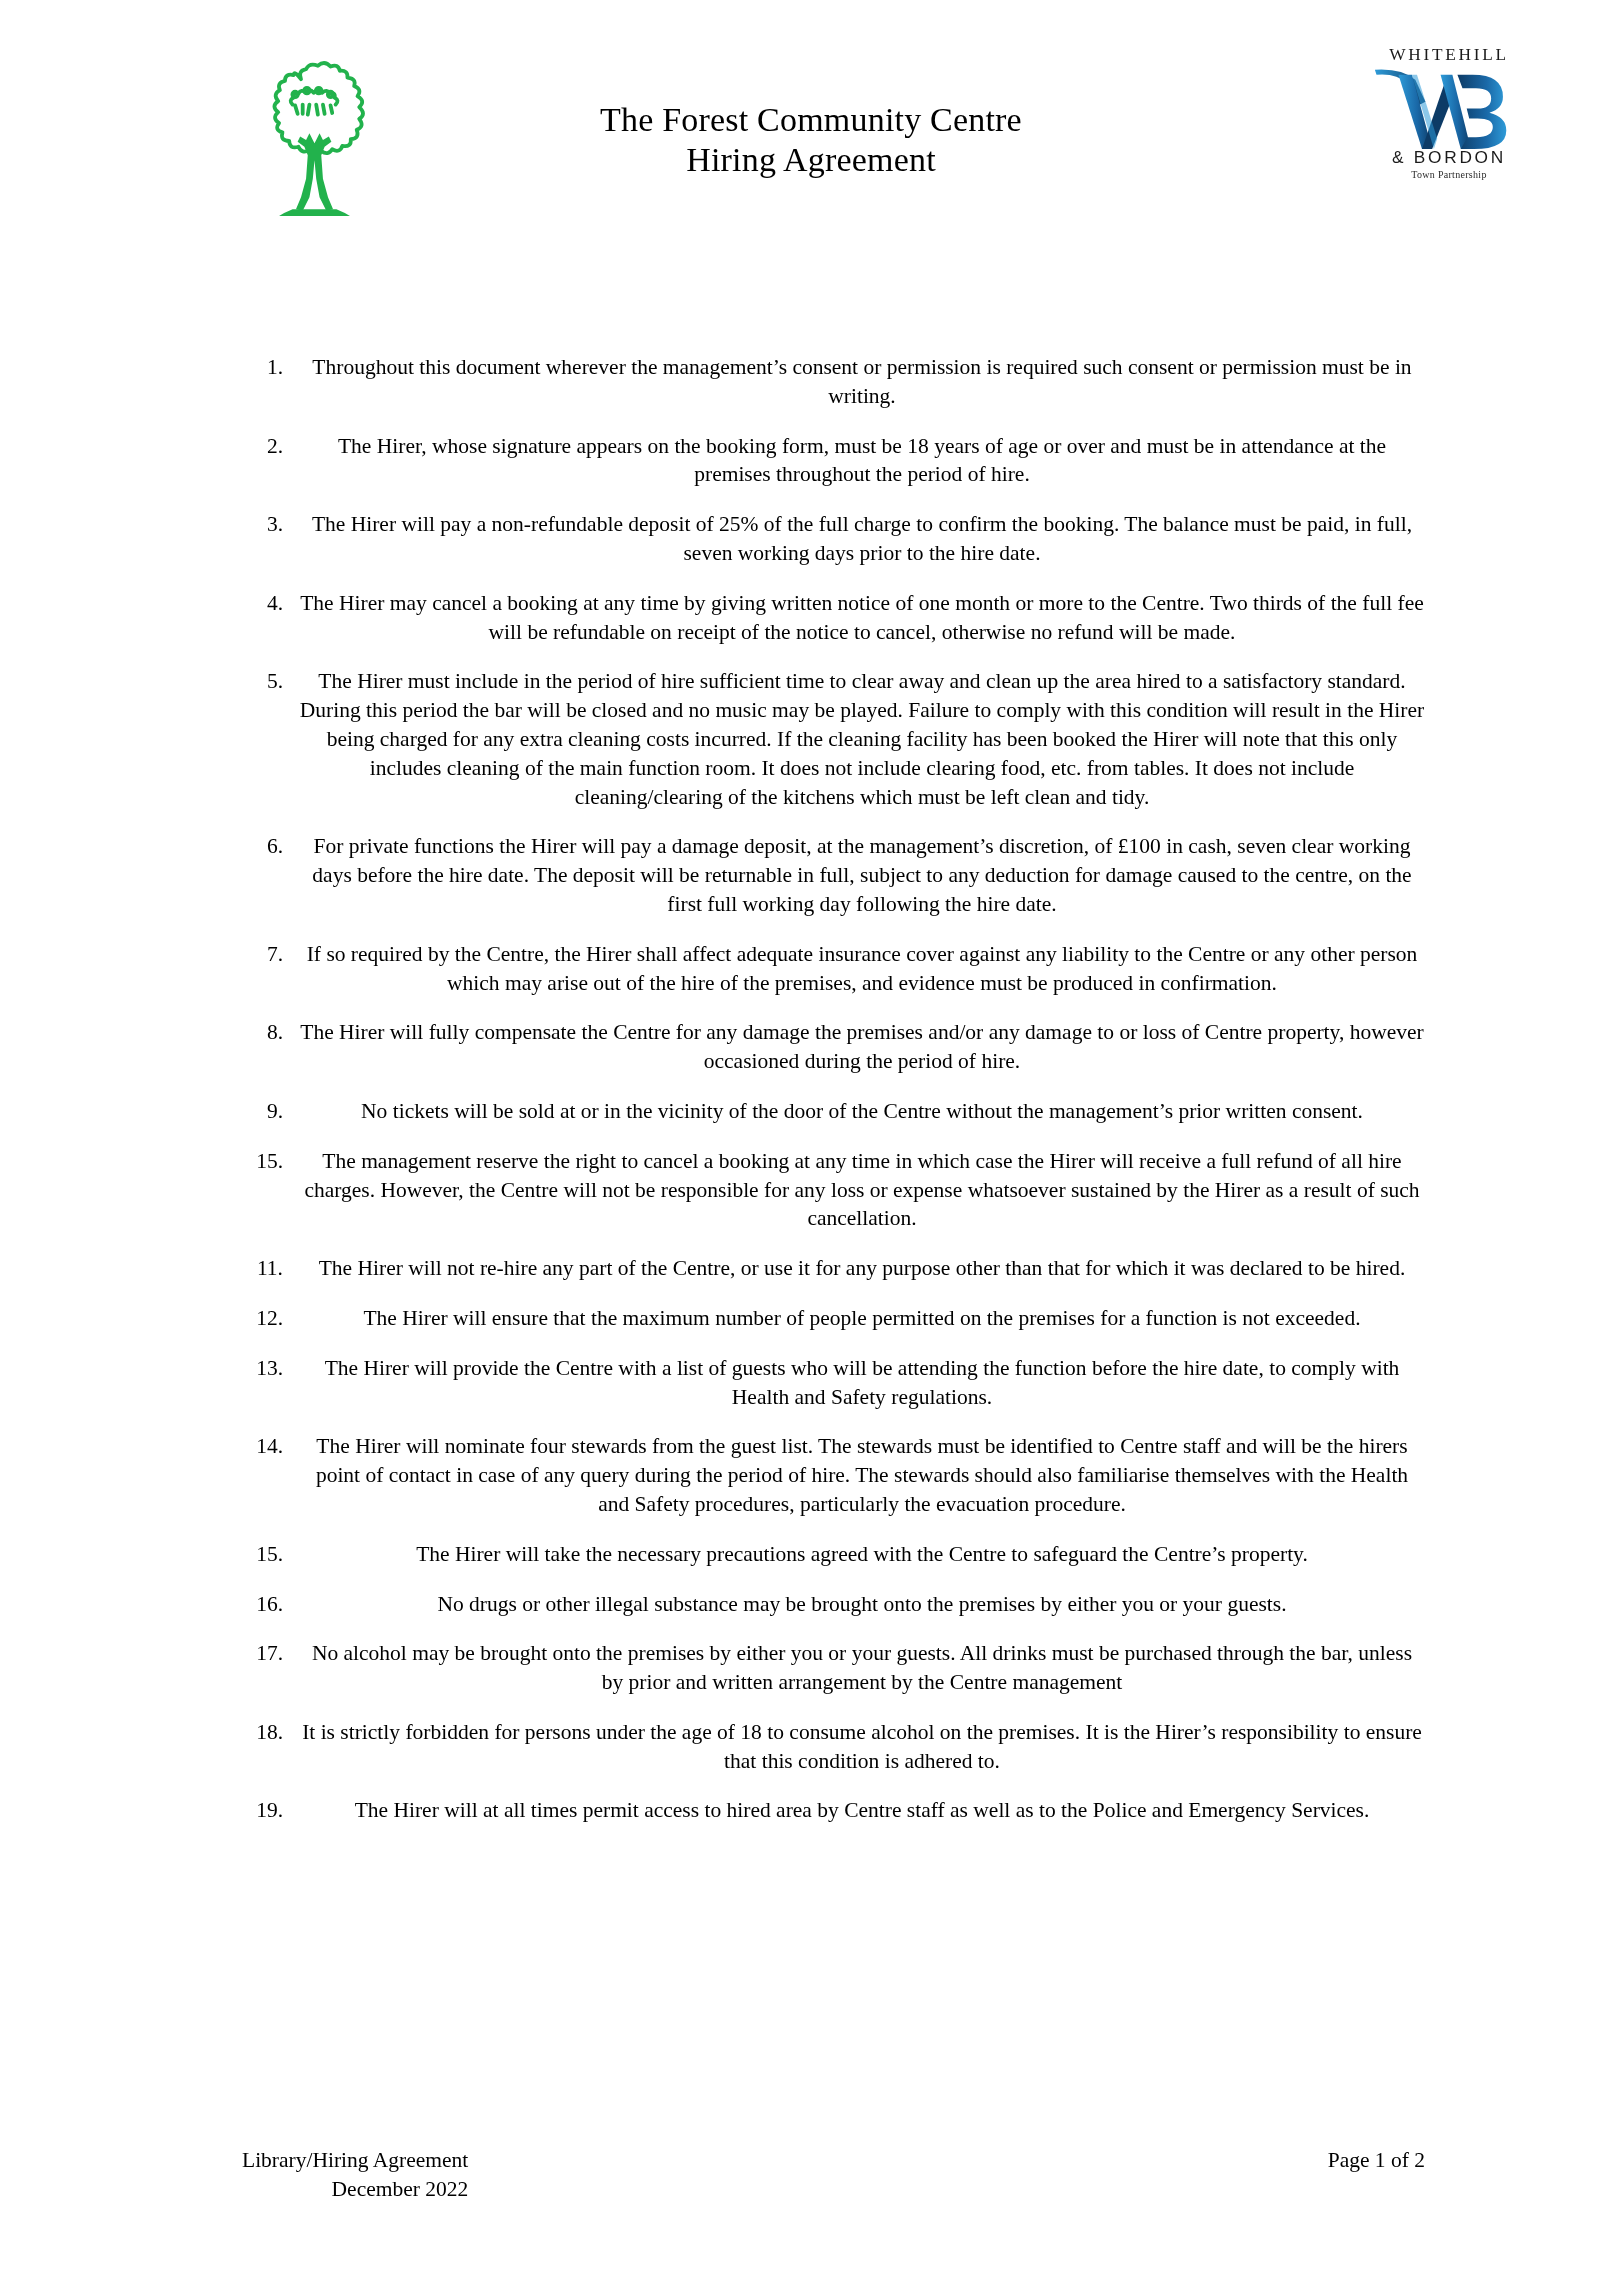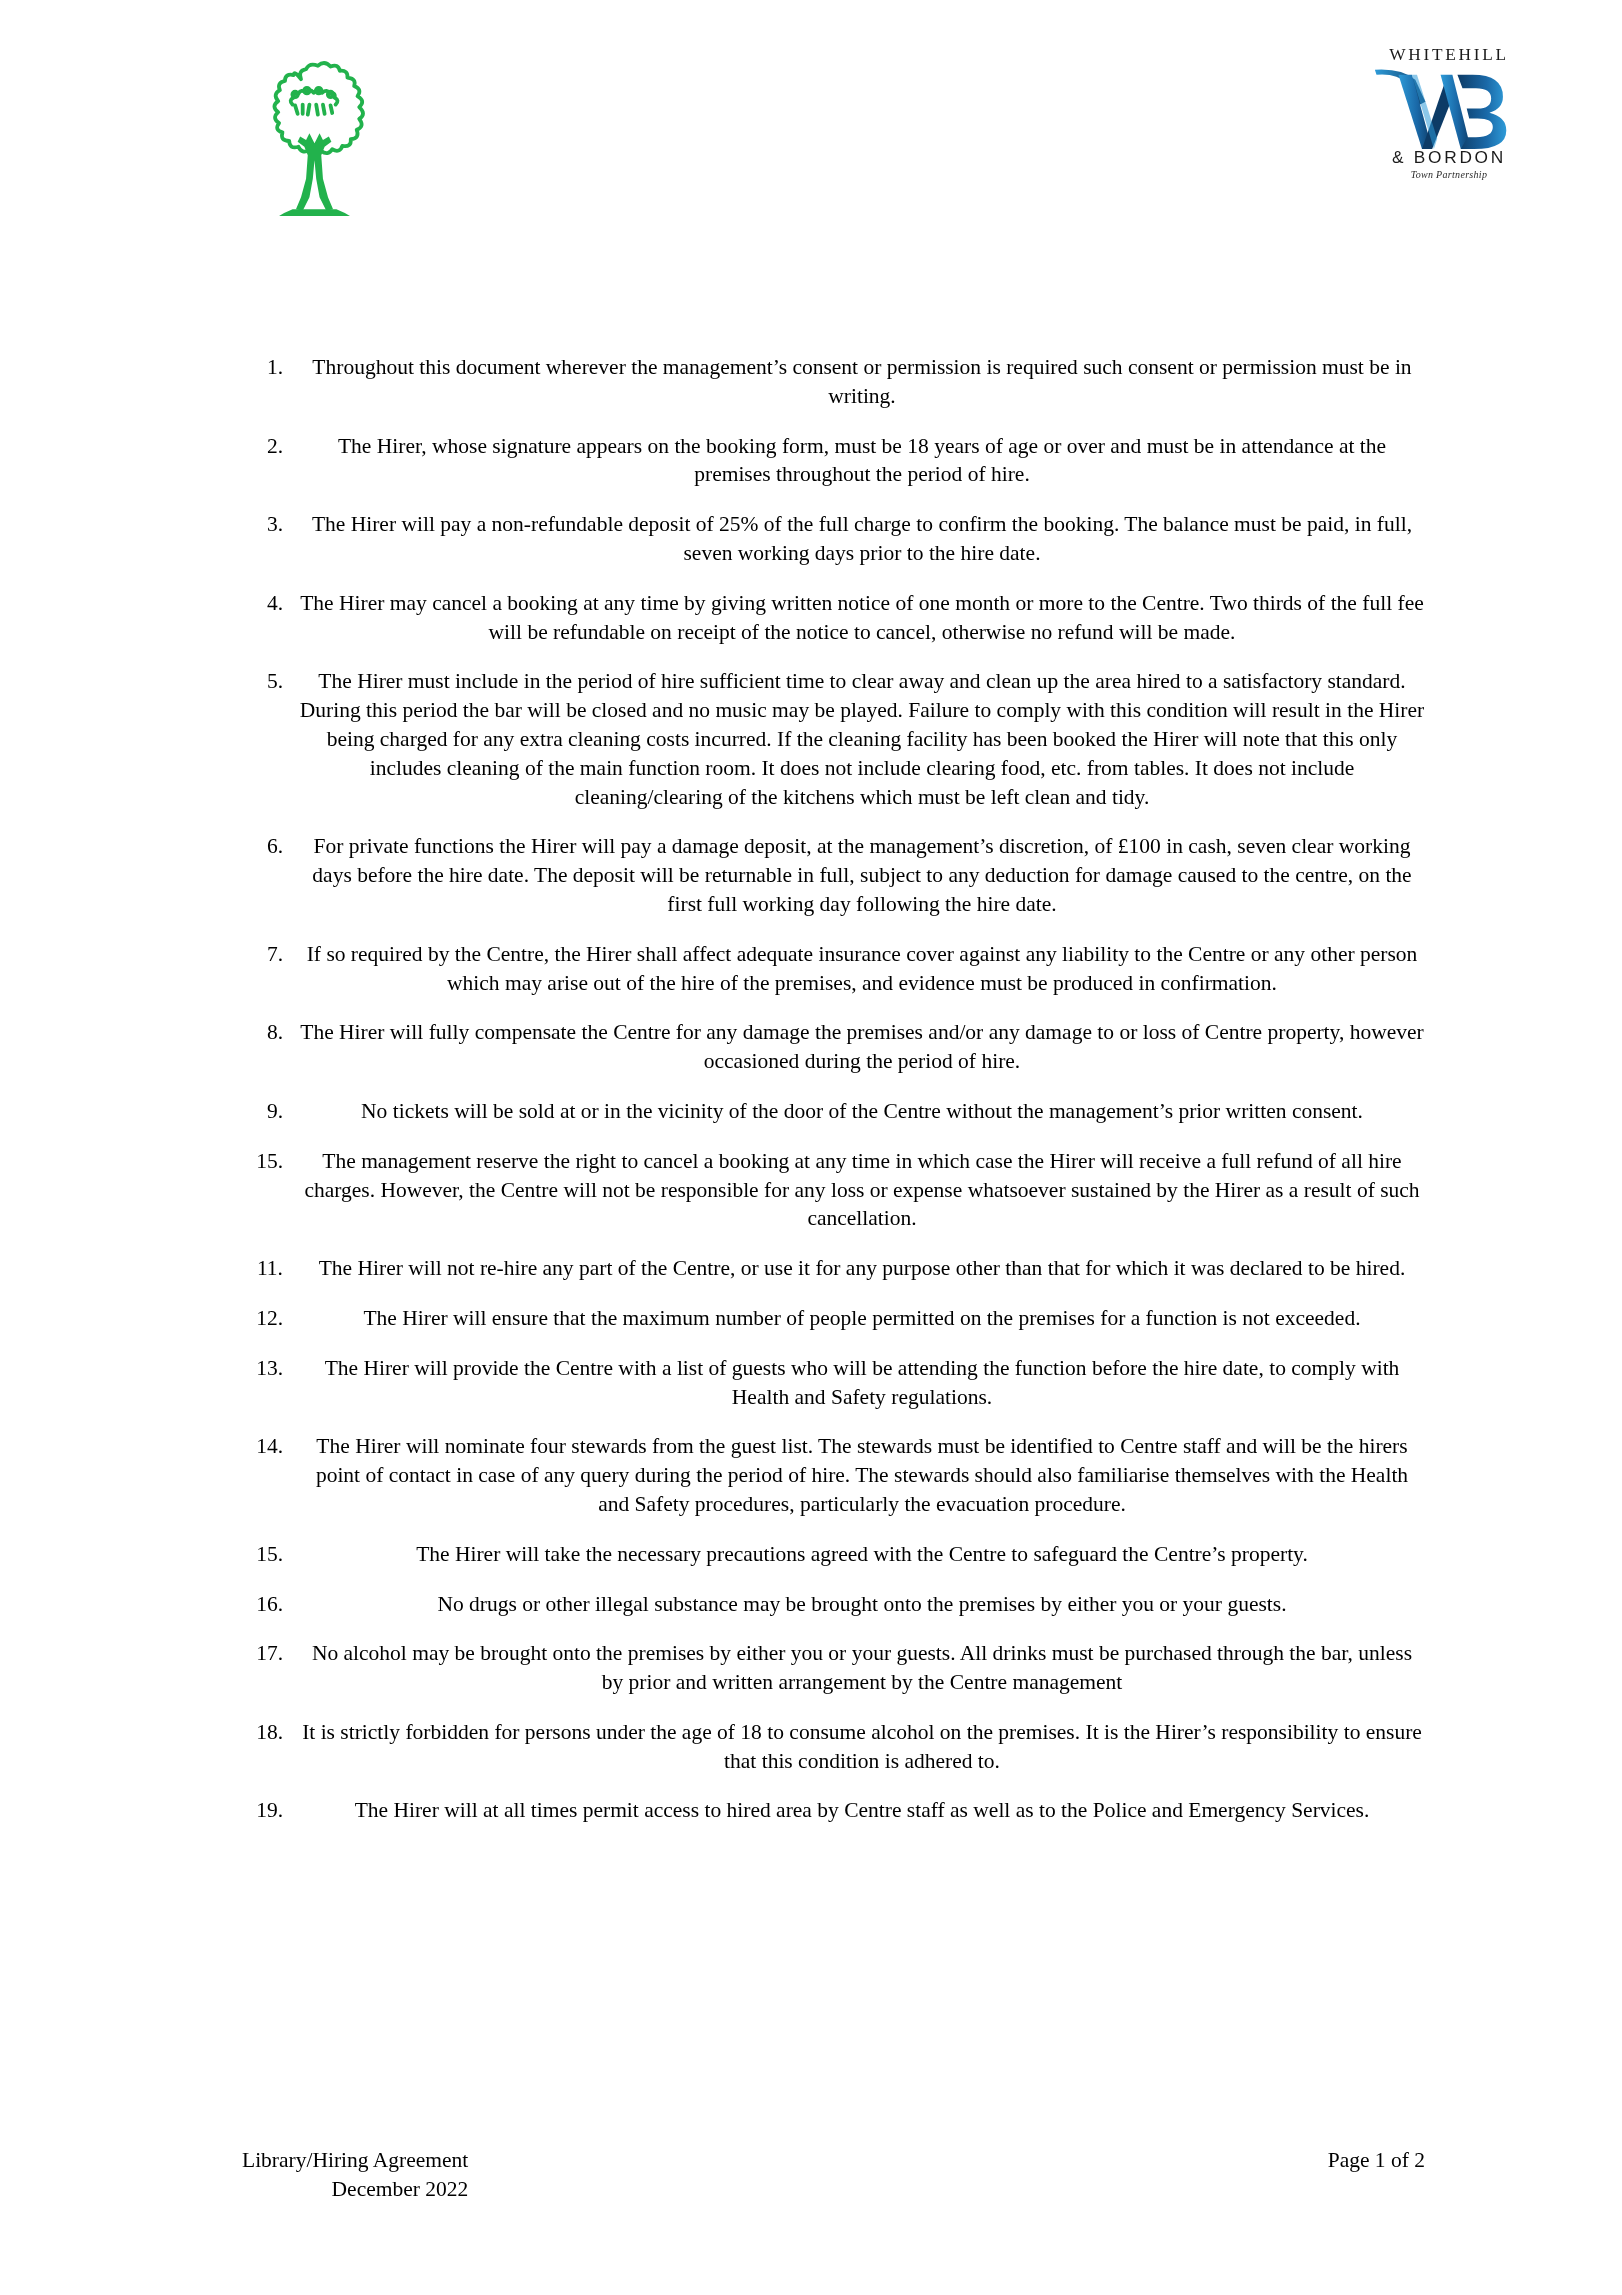--- a/index.html
+++ b/index.html
@@ -82,21 +82,20 @@
   .wb-bordon {
     font-family: "Liberation Sans", "DejaVu Sans", sans-serif;
     font-size: 17.3px;
     letter-spacing: 2.7px;
     color: #1b1b1b;
     line-height: 1;
     margin-top: -5px;
   }
   .wb-tag {
     font-family: "Liberation Serif", "DejaVu Serif", serif;
-    font-style: italic;
     font-size: 10px;
     color: #2a2a2a;
     letter-spacing: 0.3px;
     margin-top: 2.5px;
   }
 
   
   .content {
     position: absolute;
     left: 242px;
@@ -181,20 +180,24 @@
                    L70 150 L64 172 L58 186 L66 188 L74 172 L78 150
                    L80 128 L82 150 L86 172 L94 188 L102 186 L96 172
                    L90 150 L88 122 L92 112 L100 106 L97 100 L90 104 L86 96
                    L82 104 L80 108 L78 104 Z"></path>
           <path d="M54 186 Q44 190 38 194 L122 194 Q116 190 106 186 Z"></path>
           <path d="M68 92 L66 100 M92 92 L94 100"></path>
         </g>
       </svg>
     </div>
 
+    <div class="title-block">
+      <div class="title-line1">The Forest Community Centre</div>
+      <div class="title-line2">Hiring Agreement</div>
+    </div>
 
     <div class="logo-wb">
       <div class="wb-word">WHITEHILL</div>
       <div class="wb-mark">
         <svg viewBox="0 0 180 108" xmlns="http://www.w3.org/2000/svg">
           <defs>
             <linearGradient id="gW" x1="0" y1="0" x2="1" y2="0">
               <stop offset="0%" stop-color="#2e9bd8"></stop>
               <stop offset="55%" stop-color="#1a69a8"></stop>
               <stop offset="100%" stop-color="#0d3b66"></stop>

